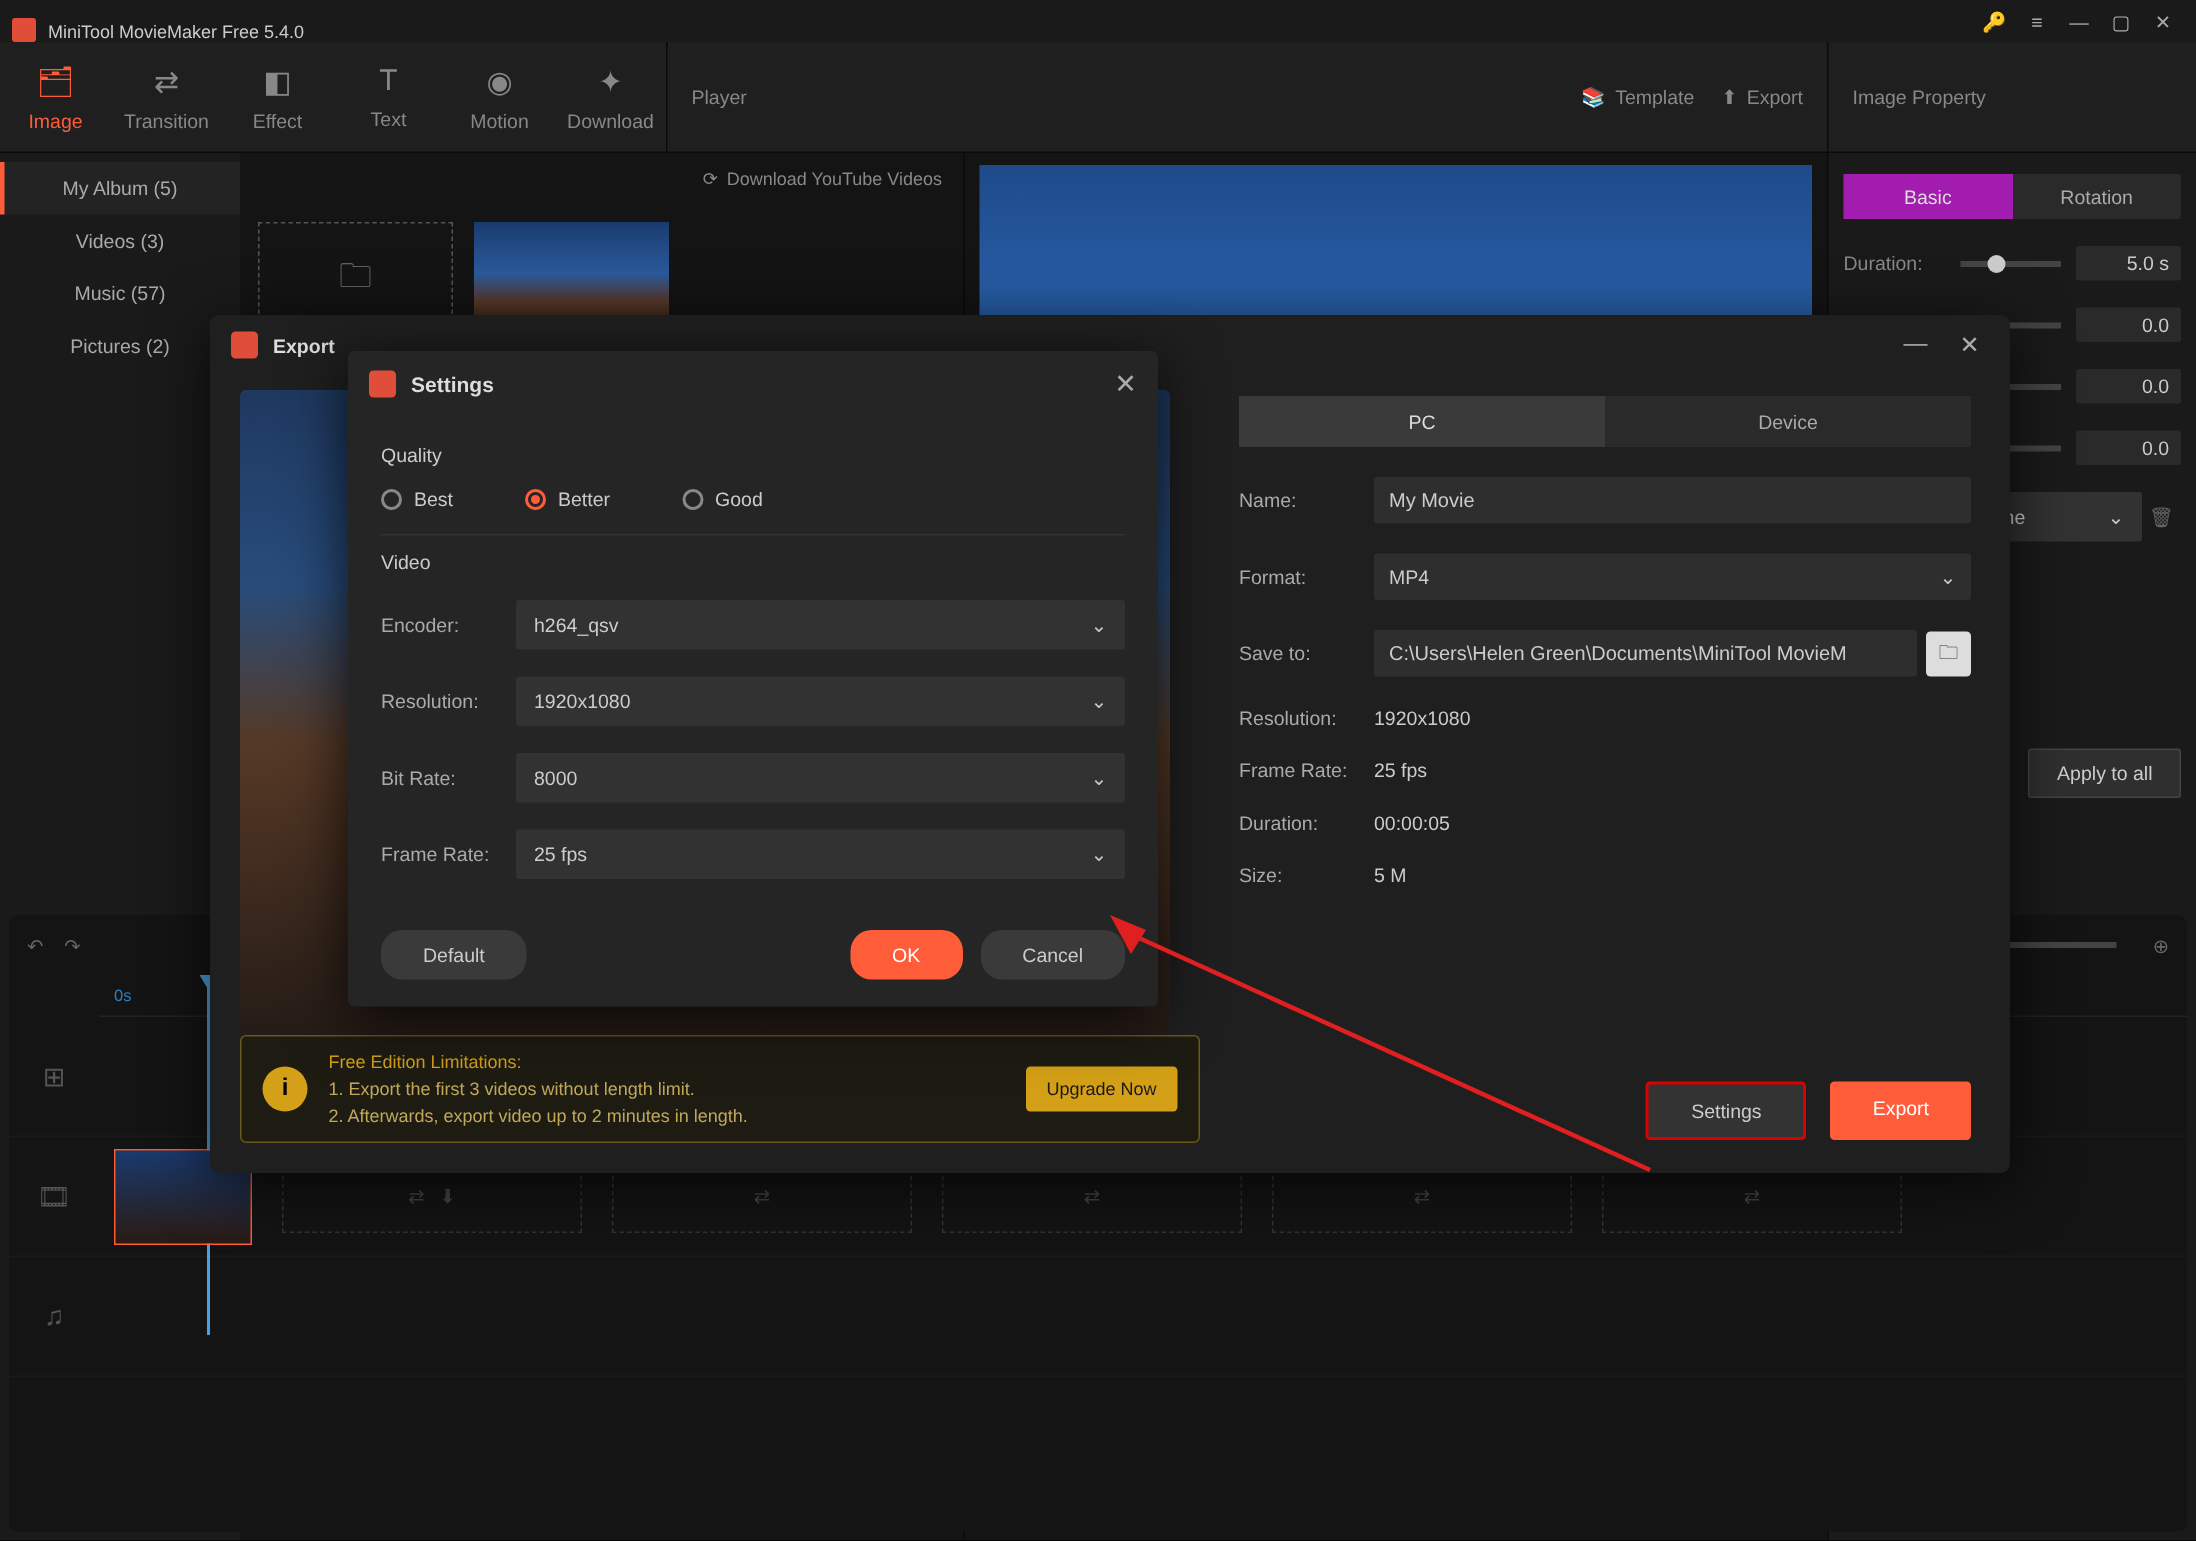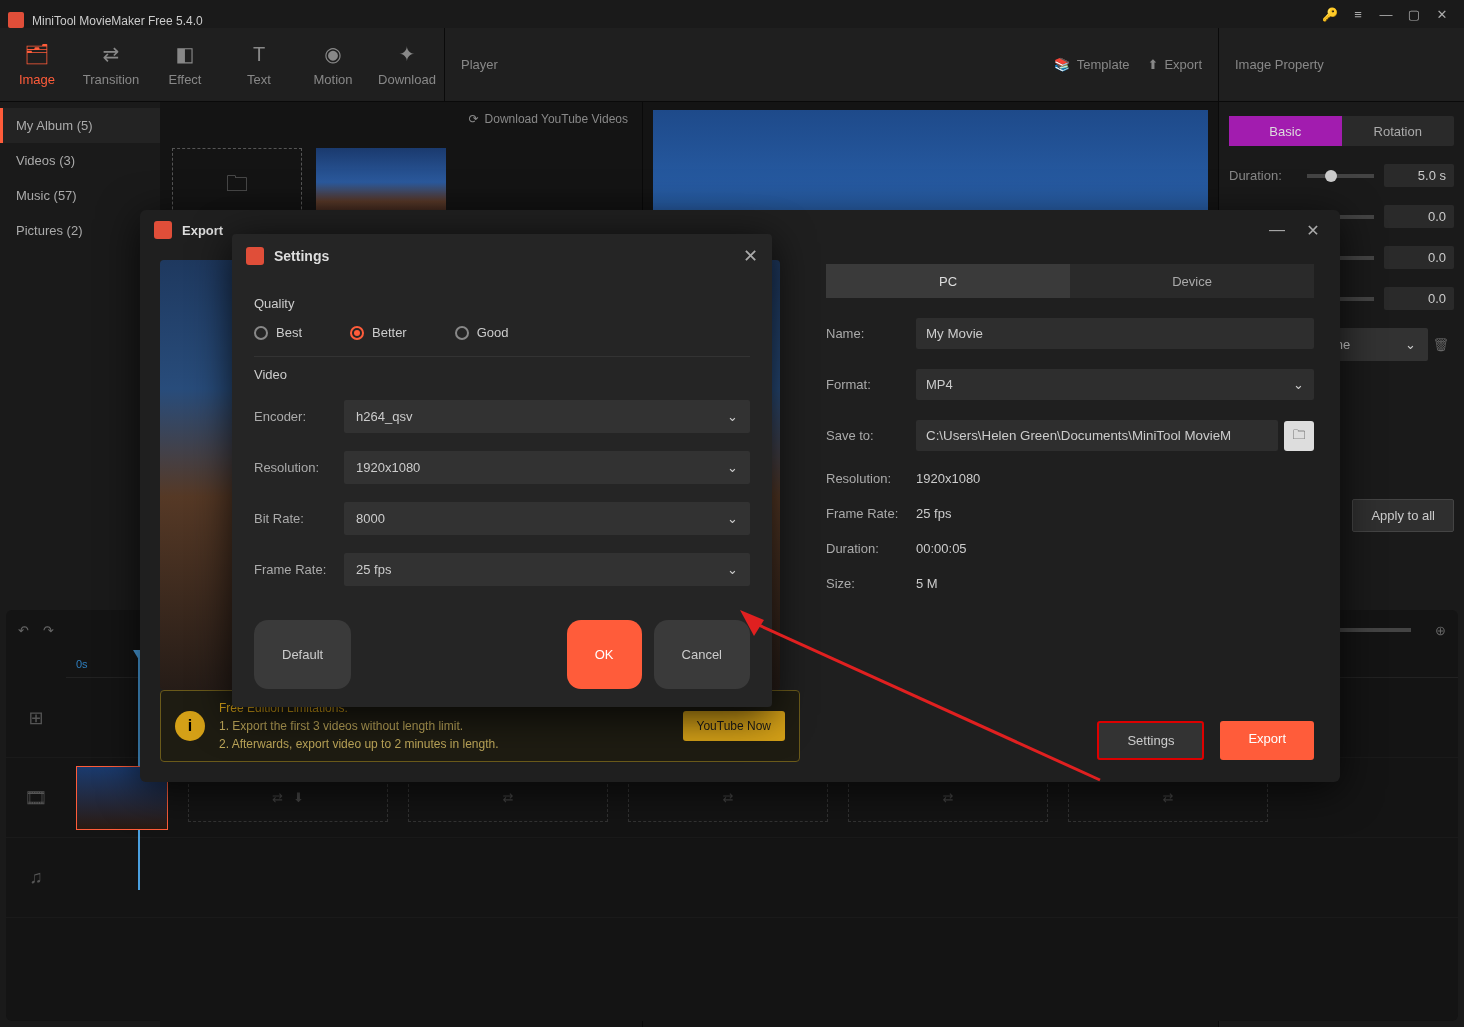--- a/index.html
+++ b/index.html
@@ -13,21 +13,21 @@
 .toolbar { display: flex; }
 .toolbar .tb-item { width: 74px; display: flex; flex-direction: column; align-items: center; justify-content: center; color: #888; cursor: pointer; gap: 6px; }
 .toolbar .tb-item.active { color: #ff5c3a; }
 .toolbar .tb-item .ic { font-size: 20px; }
 .midbar { flex: 1; display: flex; align-items: center; padding: 0 16px; color: #888; border-left: 1px solid #0a0a0a; justify-content: space-between; }
 .midbar .right { display: flex; gap: 18px; align-items: center; }
 .midbar .lnk { display: flex; align-items: center; gap: 6px; cursor: pointer; }
 .rightpanel-hdr { width: 246px; display: flex; align-items: center; padding: 0 16px; border-left: 1px solid #0a0a0a; color: #888; }
 .body { display: flex; height: calc(1027px - 28px - 74px); }
 .sidebar { width: 160px; background: #1a1a1a; padding-top: 6px; }
-.sidebar .sb-item { padding: 10px 16px; color: #aaa; cursor: pointer; }
+.sidebar .sb-item { padding: 10px 16px; color: #aaa; cursor: pointer; text-align: center; }
 .sidebar .sb-item.active { border-left: 3px solid #ff5c3a; background: #232323; padding-left: 13px; }
 .mediagrid { flex: 1; background: #141414; position: relative; padding: 12px; display: flex; gap: 14px; align-items: flex-start; }
 .thumb-add { width: 130px; height: 76px; border: 1px dashed #555; display: flex; align-items: center; justify-content: center; color: #777; font-size: 22px; }
 .thumb { width: 130px; height: 76px; background: linear-gradient(180deg,#1a3a6e 0%,#2b5a9e 45%,#5a3a2a 70%,#2a1a12 100%); position: relative; }
 .player { width: 576px; background: #141414; border-left: 1px solid #0a0a0a; }
 .preview { margin: 8px 10px; height: 420px; background: linear-gradient(180deg,#1e4a8a 0%,#2e6ab8 35%,#6a4a2a 60%,#2a1a12 100%); }
 .proppanel { width: 246px; background: #1a1a1a; border-left: 1px solid #0a0a0a; padding: 10px; }
 .seg { display: flex; background: #2a2a2a; border-radius: 2px; height: 30px; margin: 4px 0 12px; }
 .seg .sg { flex: 1; display: flex; align-items: center; justify-content: center; color: #aaa; cursor: pointer; }
 .seg .sg.active { background: #a21caf; color: #ddd; }
@@ -85,21 +85,21 @@
 .sec-title { color: #ccc; margin: 10px 0 14px; }
 .radios { display: flex; gap: 48px; padding-bottom: 16px; border-bottom: 1px solid #333; }
 .radio { display: flex; align-items: center; gap: 8px; cursor: pointer; color: #ccc; }
 .radio .r { width: 14px; height: 14px; border: 2px solid #888; border-radius: 50%; display: inline-block; position: relative; }
 .radio.sel .r { border-color: #ff5c3a; }
 .radio.sel .r::after { content: ""; position: absolute; inset: 2px; background: #ff5c3a; border-radius: 50%; }
 .srow { display: flex; align-items: center; margin-top: 18px; }
 .srow .slbl { width: 90px; color: #aaa; }
 .ssel { flex: 1; background: #323232; color: #ccc; padding: 9px 12px; border-radius: 2px; display: flex; justify-content: space-between; align-items: center; cursor: pointer; }
 .settings-actions { display: flex; gap: 12px; padding: 26px 22px 0; }
-.sbtn { padding: 27px 28px; border-radius: 14px; cursor: pointer; font-size: 13px; }
+.sbtn { padding: 9px 28px; border-radius: 14px; cursor: pointer; font-size: 13px; }
 .sbtn-default { background: #3a3a3a; color: #ccc; }
 .sbtn-ok { background: #ff5c3a; color: #fff; }
 .sbtn-cancel { background: #3a3a3a; color: #ccc; }
 .arrow { position: absolute; pointer-events: none; }
 svg.arrow line { stroke: #e02020; stroke-width: 3; }
 svg.arrow polygon { fill: #e02020; }
 </style>
 </head>
 <body>
 
@@ -282,21 +282,21 @@
   <div class="export-body">
     <div class="export-left">
       <div class="bg"></div>
       <div class="limits">
         <div class="infoic">i</div>
         <div class="txt">
           <div class="hd">Free Edition Limitations:</div>
           <div>1. Export the first 3 videos without length limit.</div>
           <div>2. Afterwards, export video up to 2 minutes in length.</div>
         </div>
-        <div class="upg">YouTube Now</div>
+        <div class="upg">Upgrade Now</div>
       </div>
     </div>
     <div class="export-right">
       <div class="tabs">
         <div class="tab active">PC</div>
         <div class="tab">Device</div>
       </div>
       <div class="frow">
         <span class="flbl">Name:</span>
         <input class="finput" value="My Movie" style="">

